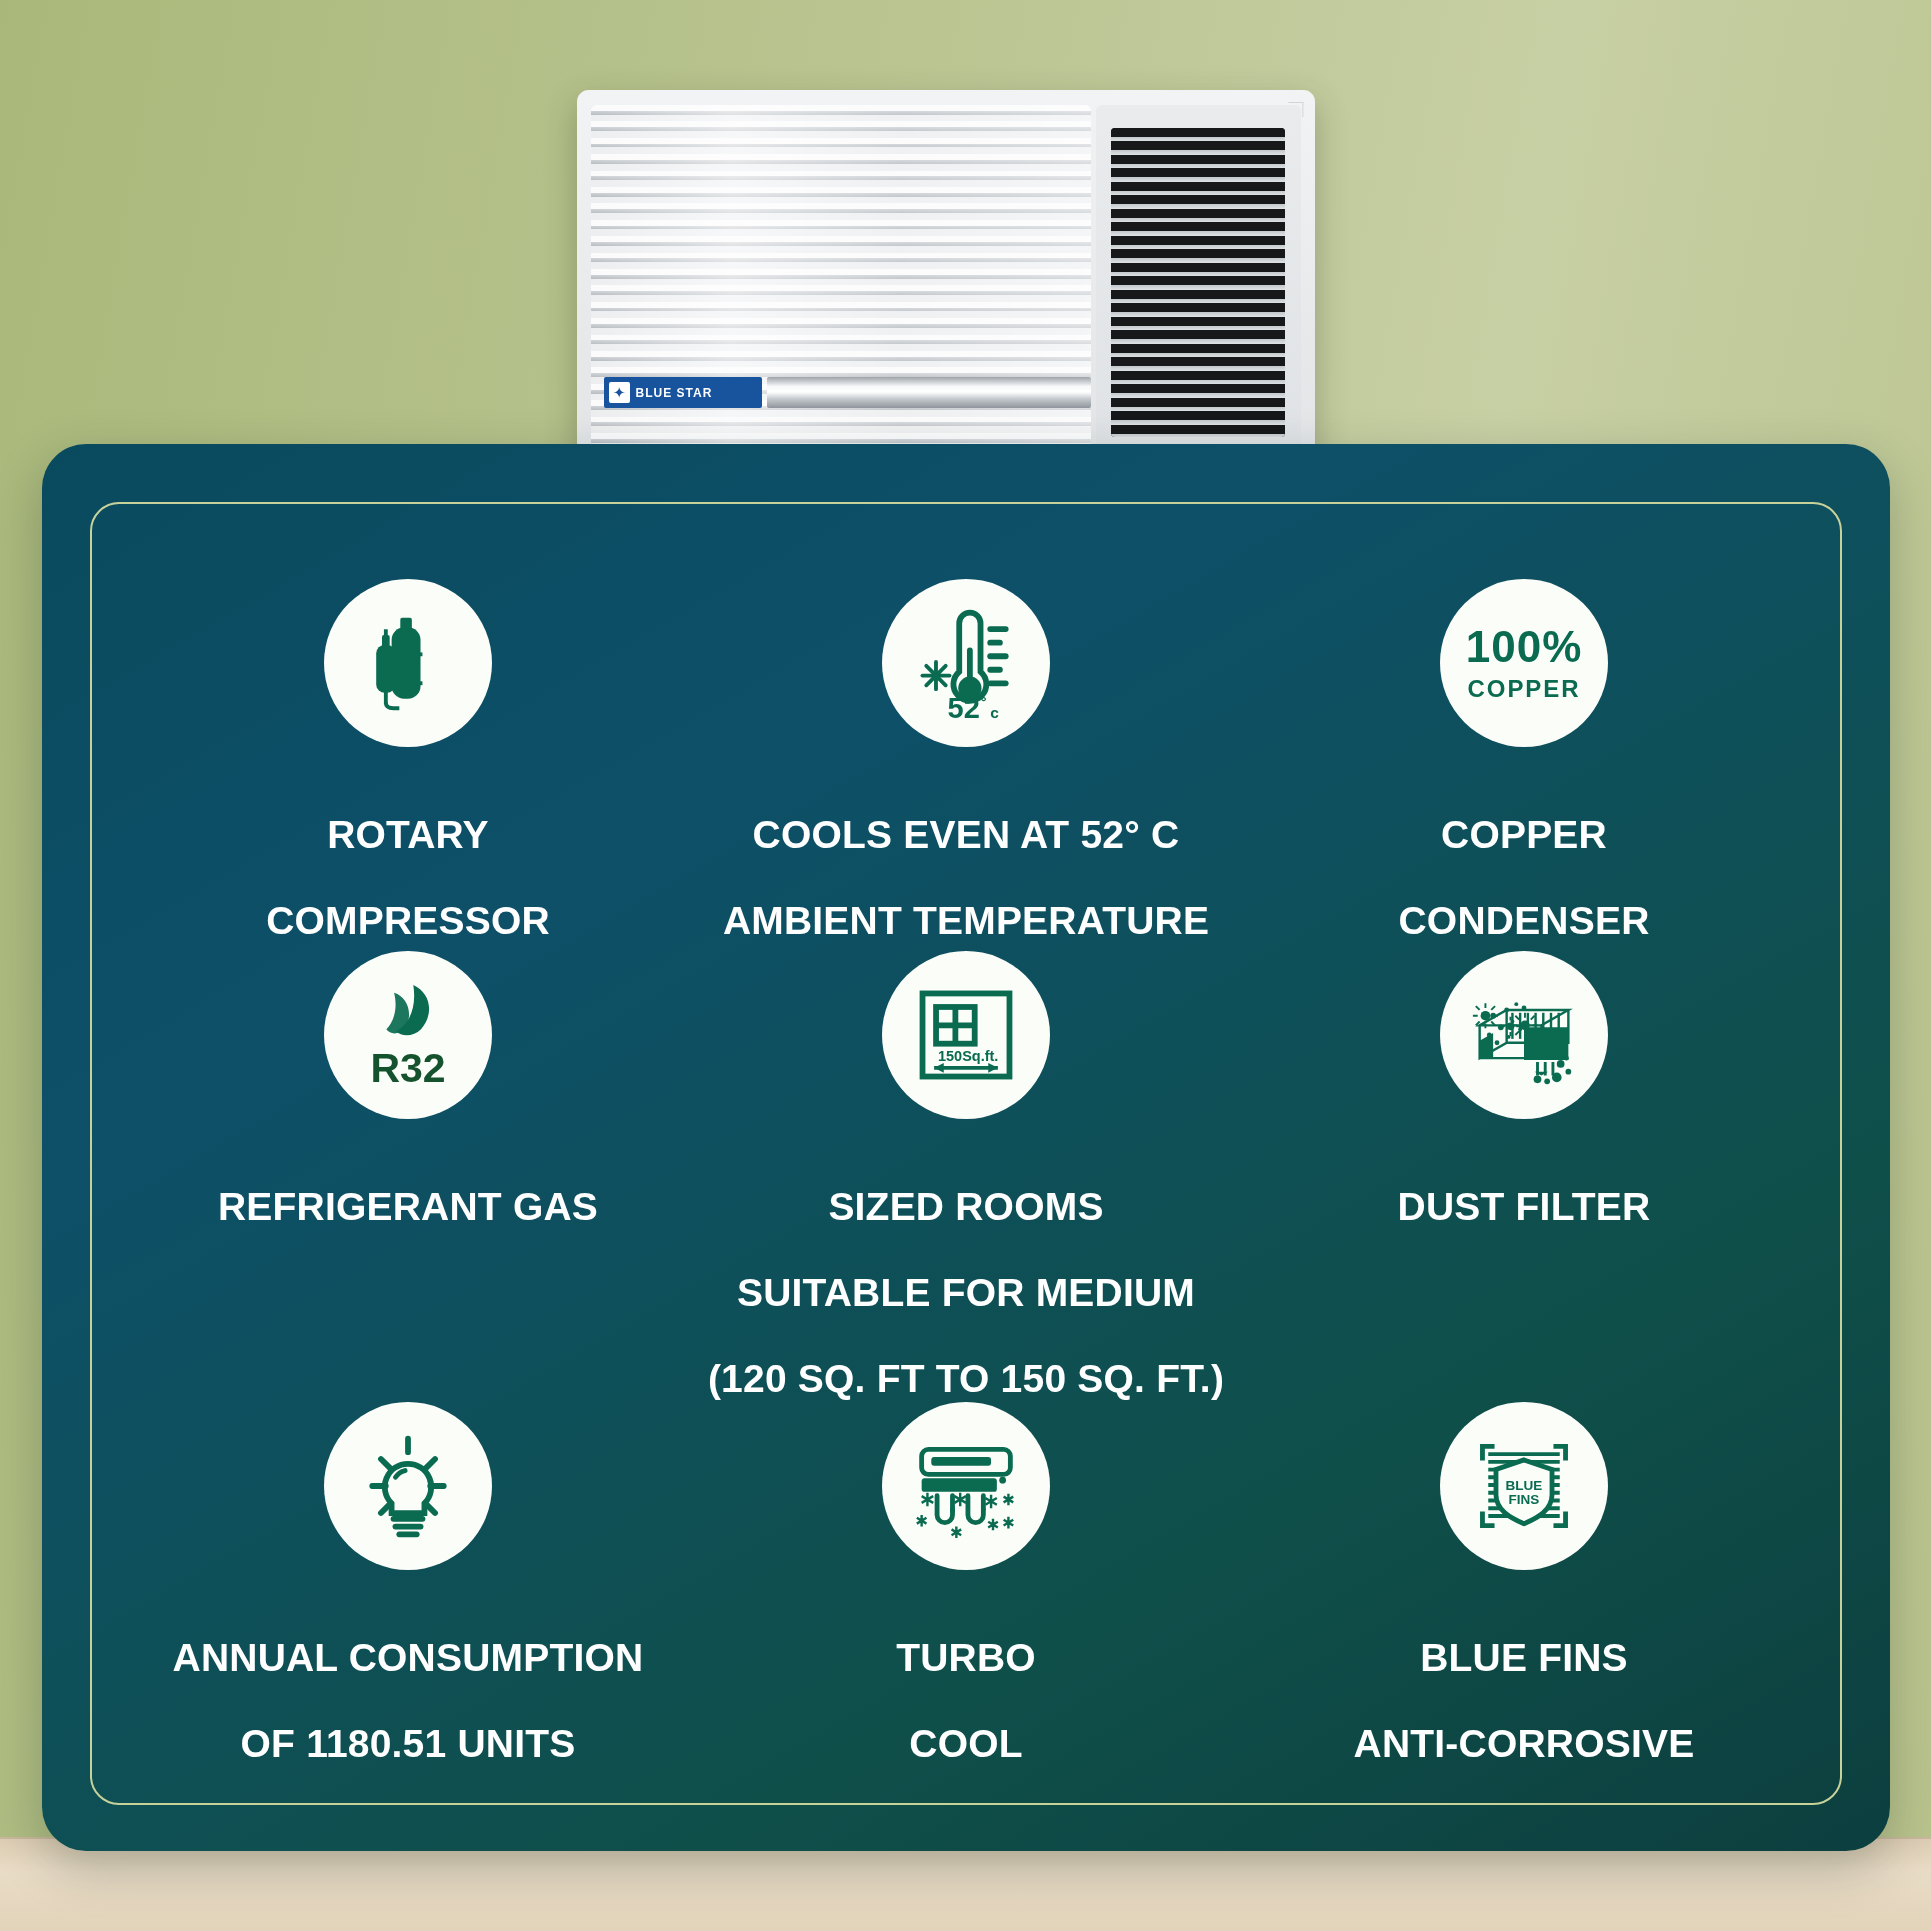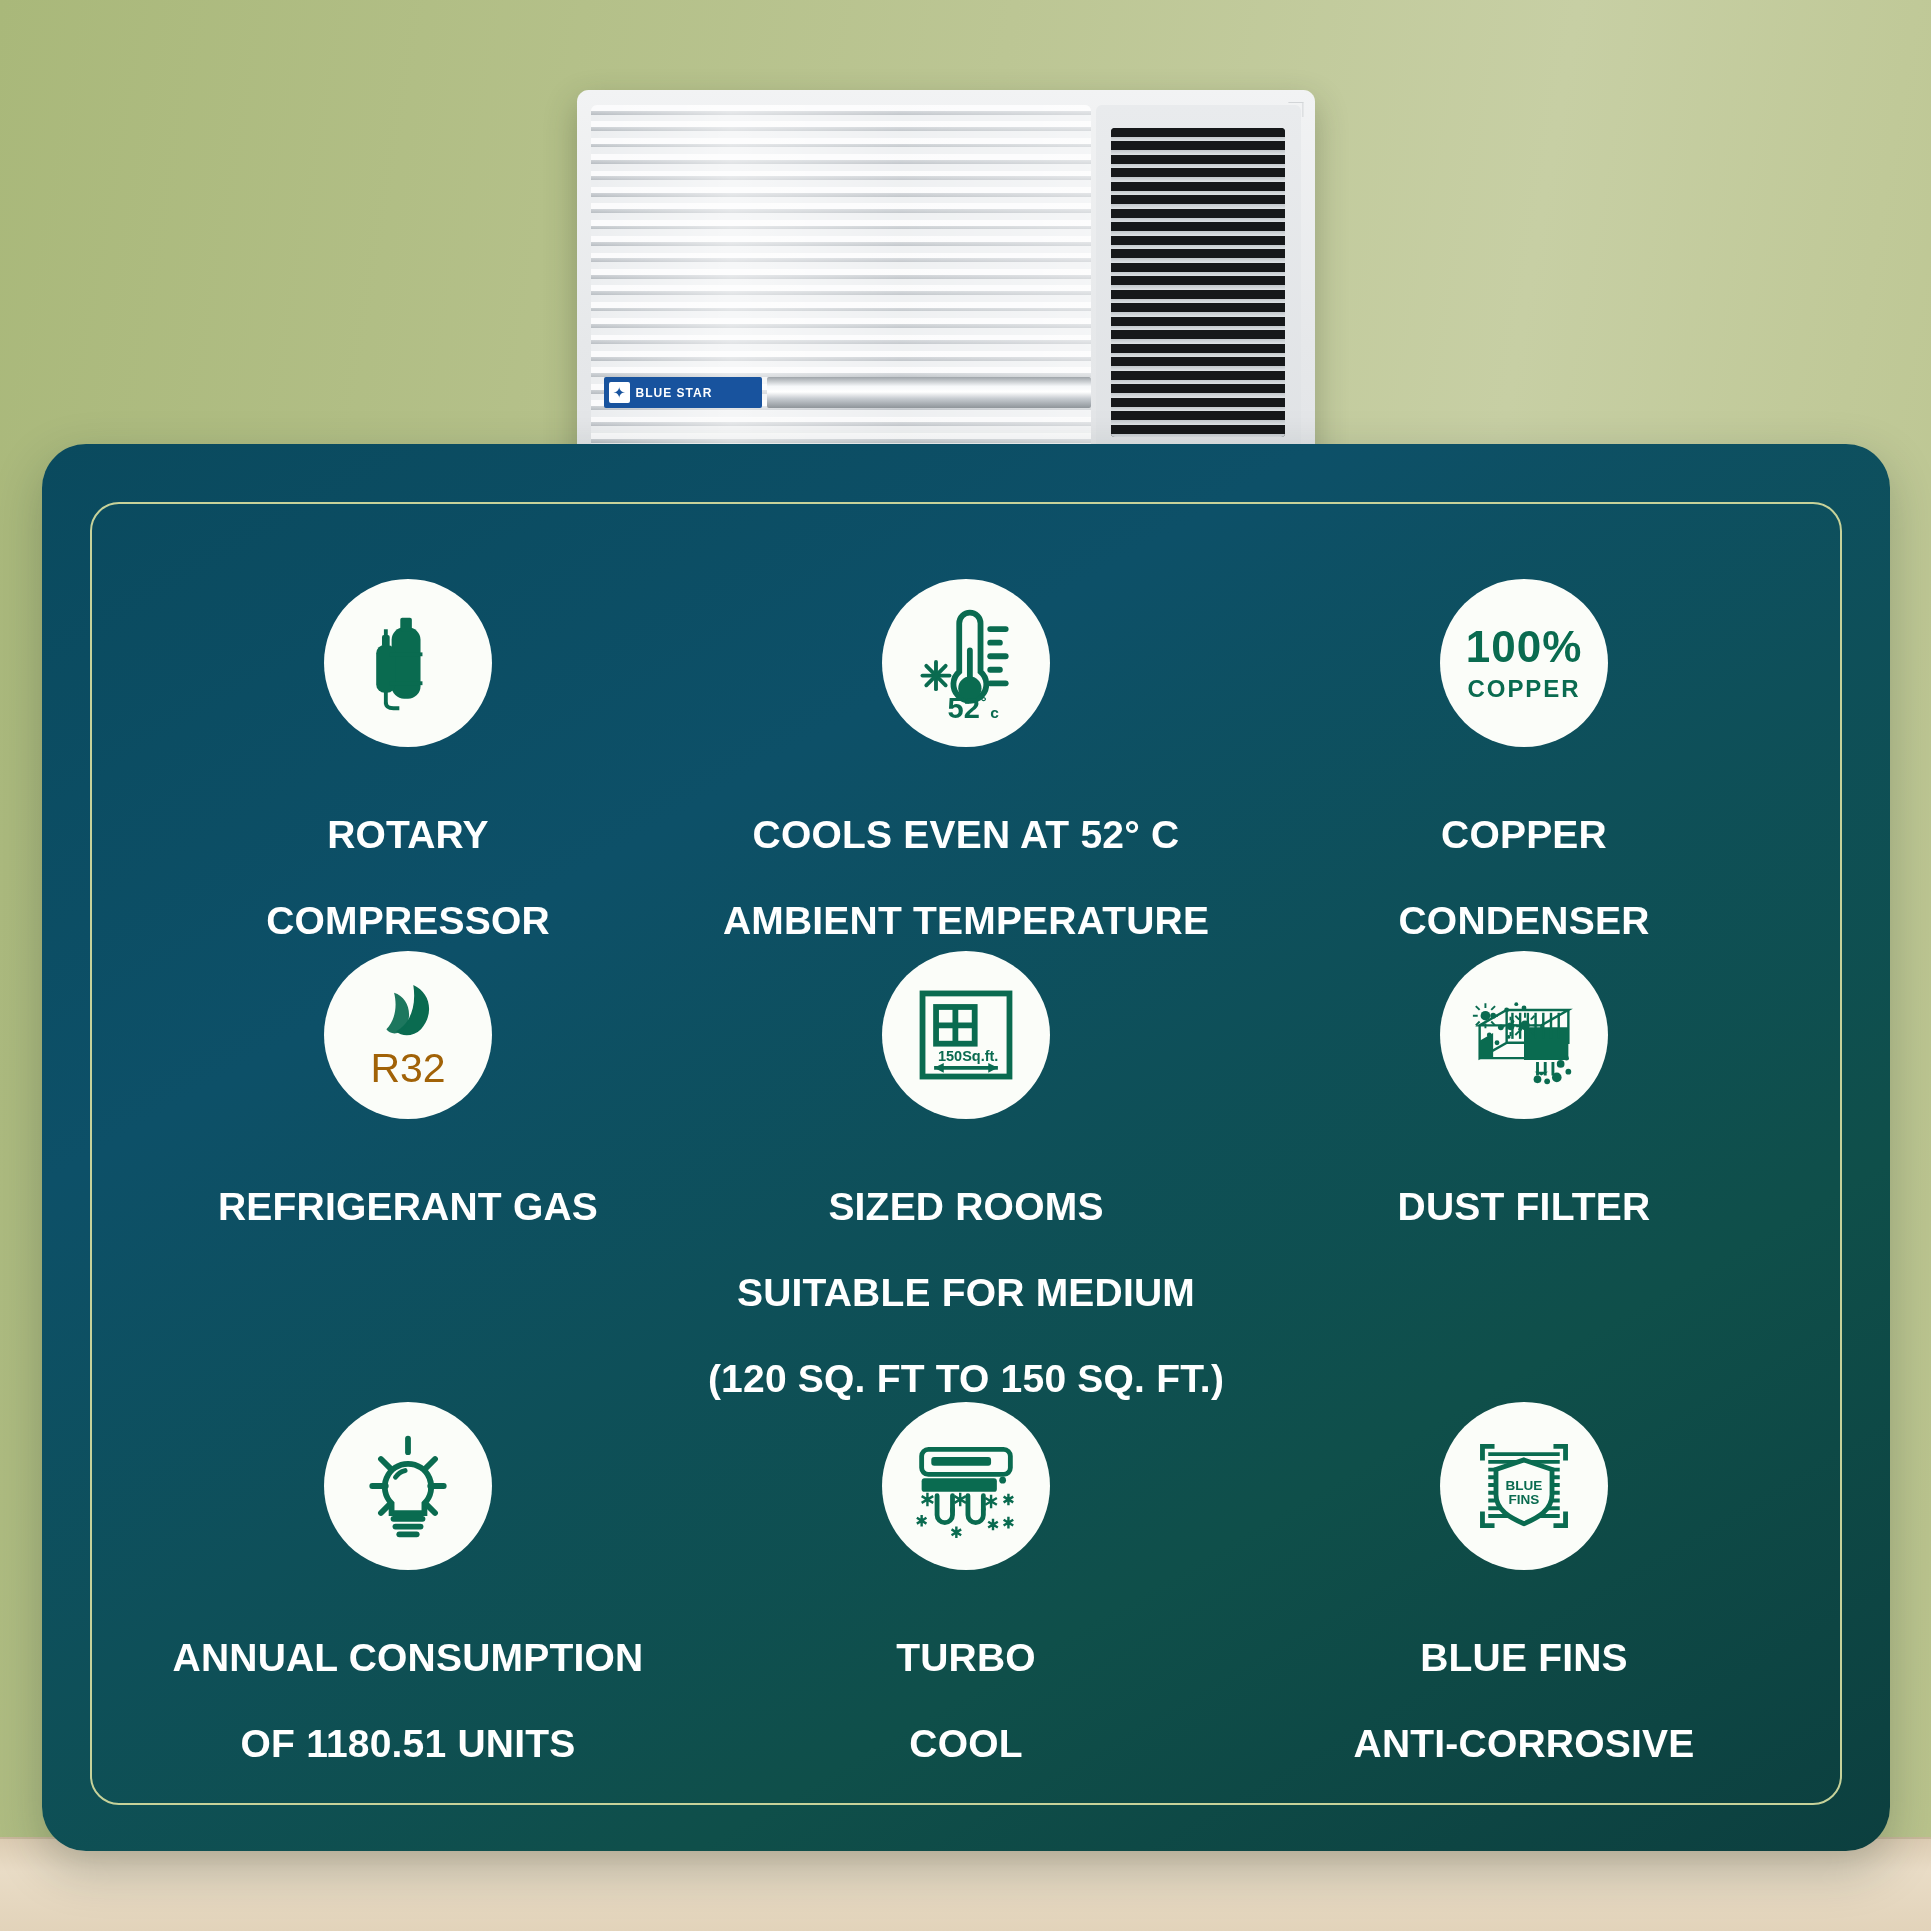--- a/index.html
+++ b/index.html
@@ -273,21 +273,21 @@
 
     <div class="feature r2">
       <div class="icon-circle">
         <div style="text-align:center;">
           <svg width="75" height="60" viewBox="0 0 78 62" aria-hidden="true">
             <g fill="#0a6b50">
               <path d="M44 4 C62 12 66 34 52 50 C44 58 32 58 26 52 C38 46 48 30 44 4 Z"></path>
               <path d="M24 12 C38 16 44 34 36 48 C30 56 20 56 16 50 C24 42 28 28 24 12 Z" opacity="0.92"></path>
             </g>
           </svg>
-          <div style="color:#a16207; font-size:41px; font-weight:normal; line-height:1; margin-top:3.9px;">R32</div>
+          <div style="color:#14532d; font-size:41px; font-weight:bold; line-height:1; margin-top:3.9px;">R32</div>
         </div>
       </div>
       <div class="feature-label">
         <span class="sub">REFRIGERANT GAS</span>
       </div>
     </div>
 
     <div class="feature r2">
       <div class="icon-circle">
         <svg width="114" height="114" viewBox="0 0 118 118" aria-hidden="true">

